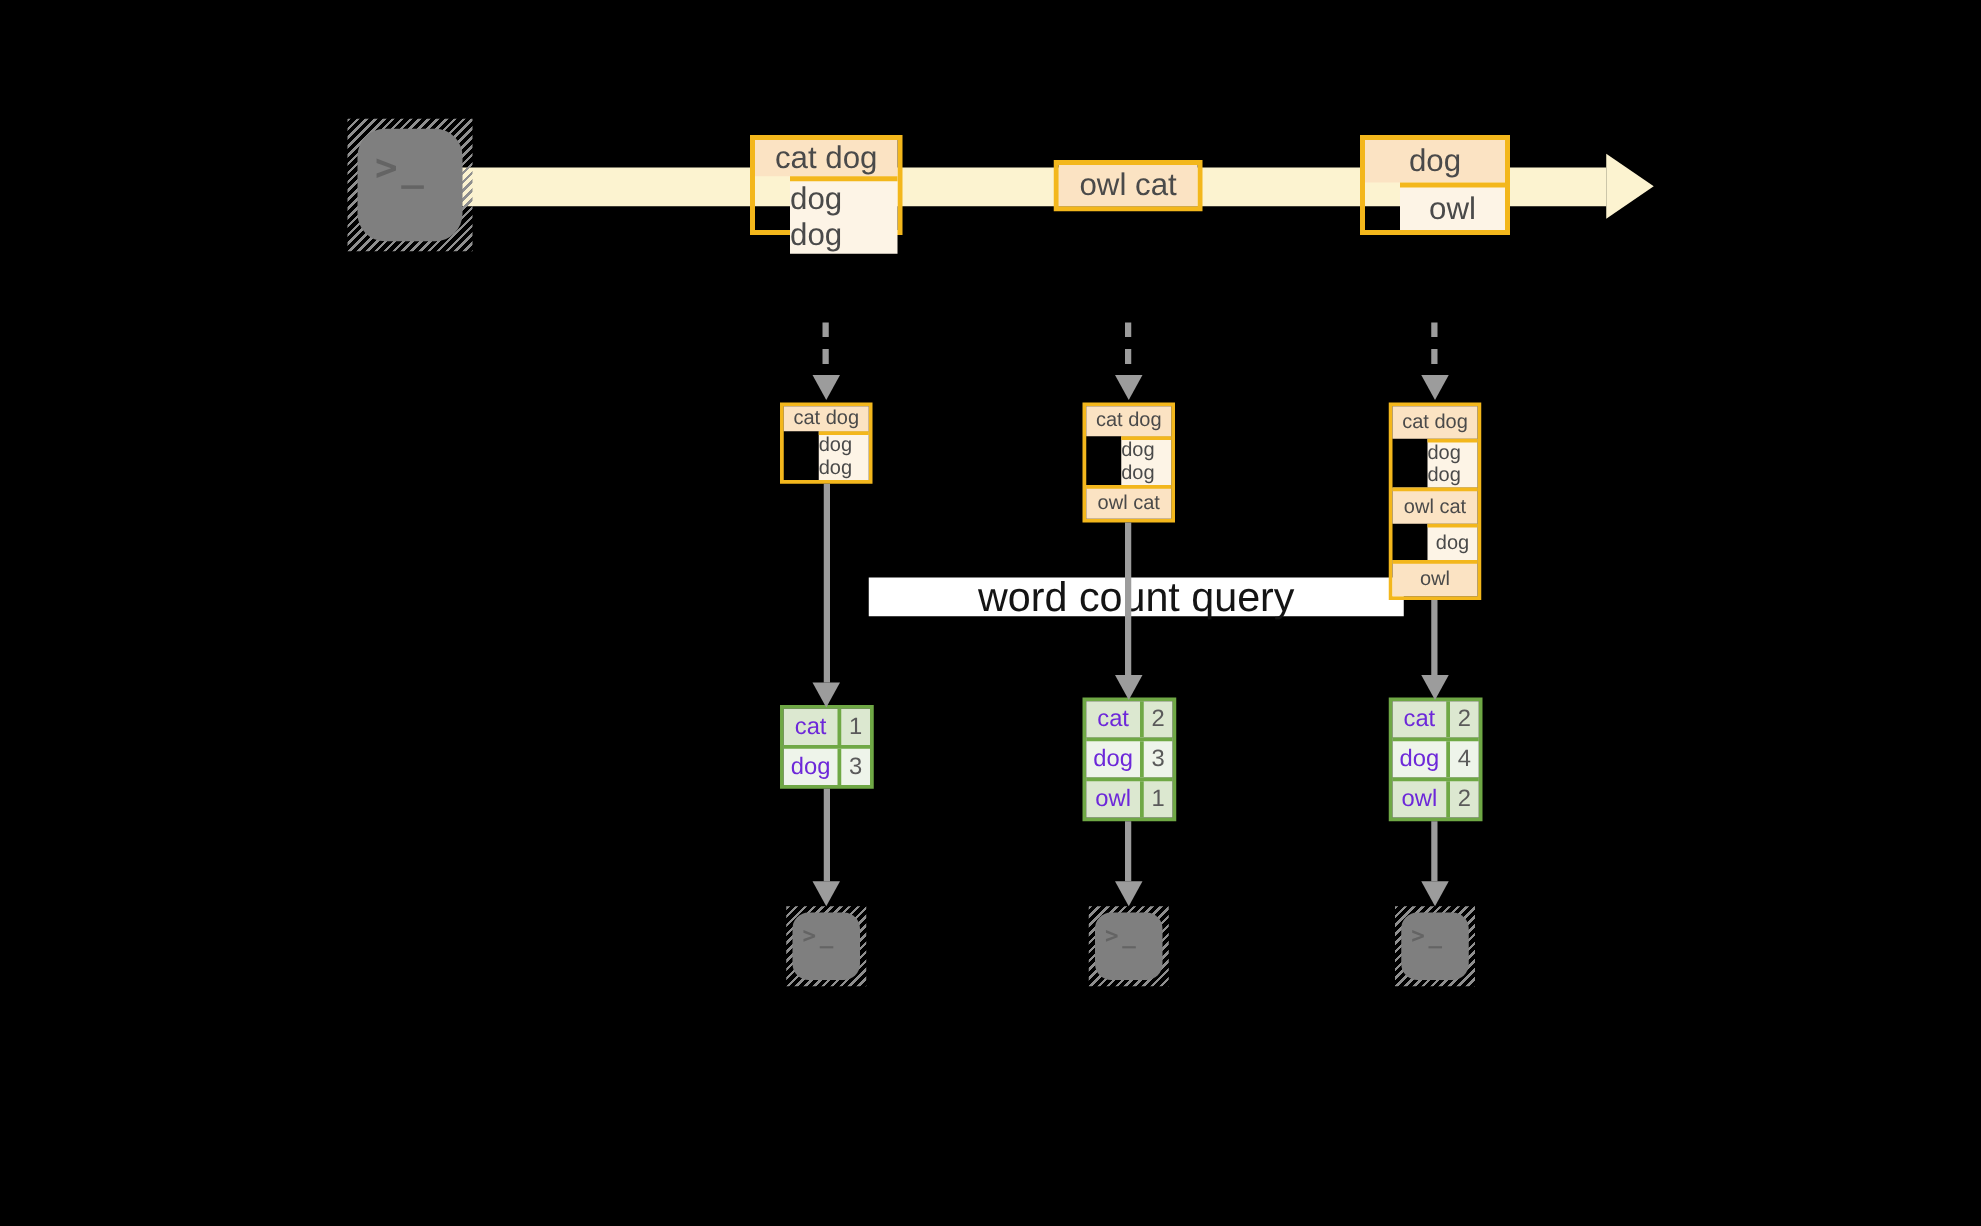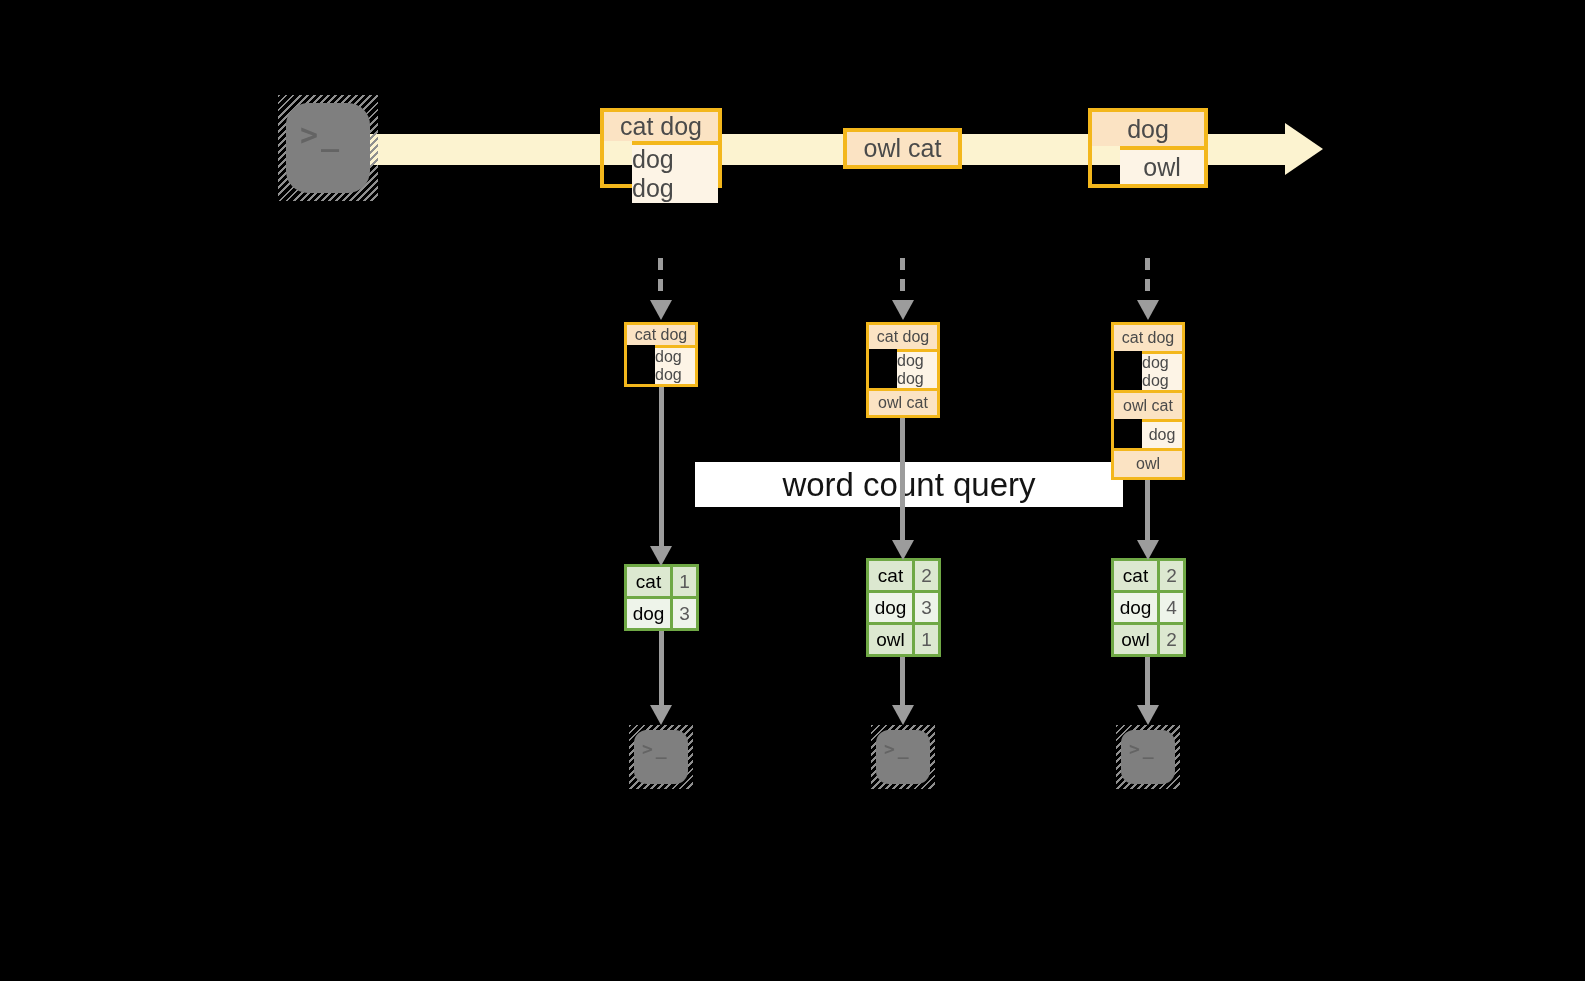--- a/index.html
+++ b/index.html
@@ -34,21 +34,21 @@
   .vdash { position:absolute; width:5px; z-index:4;
     background:repeating-linear-gradient(to bottom,#9C9C9C 0 12px,transparent 12px 21px); }
   .vhead { position:absolute; width:0; height:0; z-index:4;
     border-left:11px solid transparent; border-right:11px solid transparent;
     border-top:20px solid #9C9C9C; }
   
   .gtable { position:absolute; border:3px solid #6FA845; display:flex; flex-direction:column; z-index:3; }
   .gtable .grow { flex:1; display:flex; }
   .gtable .grow + .grow { border-top:3px solid #6FA845; }
   .gtable .word { width:43px; display:flex; align-items:center; justify-content:center;
-    font-size:19px; color:#000000; }
+    font-size:19px; color:#6d28d9; }
   .gtable .num { flex:1; border-left:3px solid #6FA845; display:flex; align-items:center;
     justify-content:center; font-size:19px; color:#5a5a5a; }
   .row-dark { background:#DCE8D0; }
   .row-light { background:#EEF4EA; }
   
   .term { position:absolute; z-index:5;
     background:repeating-linear-gradient(135deg,#8f8f8f 0 2px,transparent 2px,transparent 5px); }
   .term-inner { position:absolute; background:#7F7F7F; }
   .term-inner.big { inset:8px; border-radius:22px; }
   .term-inner.small { inset:5px; border-radius:13px; }
@@ -99,21 +99,21 @@
     <div class="srow fill-dark">owl cat</div>
   </div>
   <div class="stack" style="left:1111px; top:322px; width:74px; height:158px;">
     <div class="srow fill-dark">cat dog</div>
     <div class="srow fill-light">dog dog</div>
     <div class="srow fill-dark">owl cat</div>
     <div class="srow fill-light">dog</div>
     <div class="srow fill-dark">owl</div>
   </div>
 
-  <div class="banner" style="left:695px; top:462px; width:428px; height:45px;">
+  <div class="banner" style="left:695px; top:462px; width:428px; height:31px;">
     <span>word count query</span>
   </div>
 
   <div class="vline" style="left:659px; top:387px; height:159px;"></div>
   <div class="vhead" style="left:650px; top:546px;"></div>
   <div class="vline" style="left:900px; top:418px; height:122px;"></div>
   <div class="vhead" style="left:892px; top:540px;"></div>
   <div class="vline" style="left:1145px; top:480px; height:60px;"></div>
   <div class="vhead" style="left:1137px; top:540px;"></div>
 

